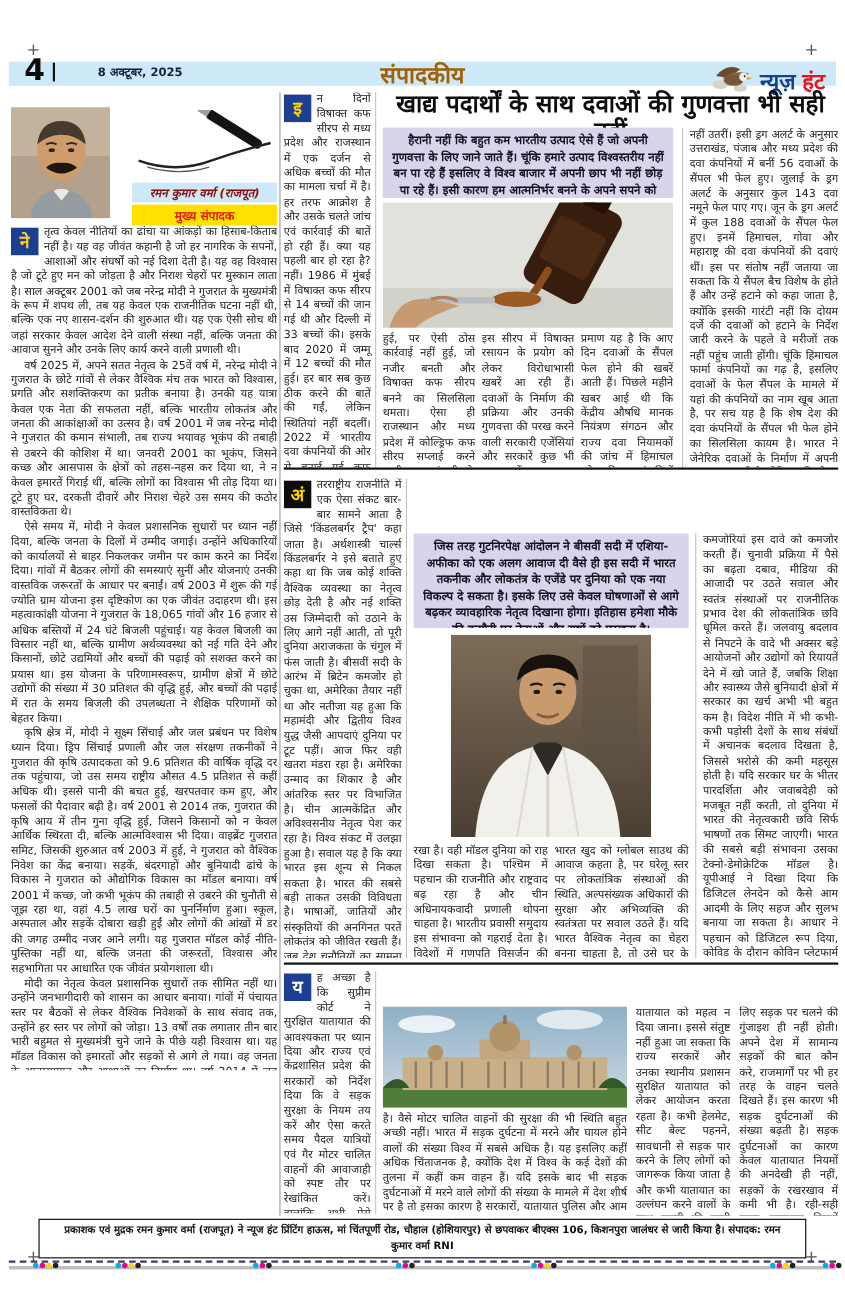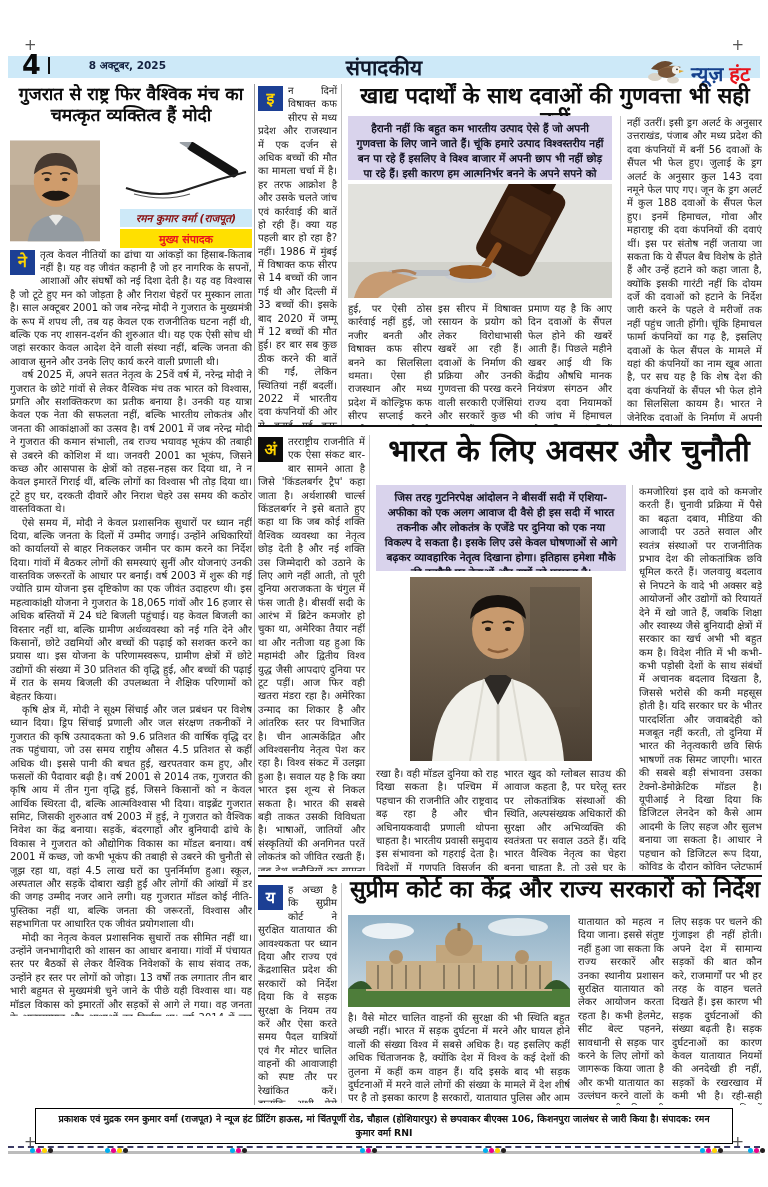--- a/index.html
+++ b/index.html
@@ -7,21 +7,21 @@
   .page { position: relative; width: 768px; height: 1187px; background: #fff; overflow: hidden; color: #1a1a1a; }
 
   .crop { position: absolute; color: #555; font-size: 15px; font-weight: 400; }
 
   
   .hstrip { position: absolute; left: 8px; right: 8px; top: 56px; height: 22px; background: #cde9f8; }
   .numbox { position: absolute; left: 14px; top: -4px; display: flex; align-items: center; gap: 7px; }
   .pgnum { font-size: 27px; font-weight: 900; color: #0b0b0b; line-height: 26px; }
   .numdiv { width: 2px; height: 17px; background: #111; }
   .pgdate { font-size: 10.5px; font-weight: 800; color: #13203f; margin-left: 32px; }
-  .sectitle { position: absolute; left: 50%; top: -3px; transform: translateX(-50%); font-size: 21px; font-weight: 800; color: #0f172a; }
+  .sectitle { position: absolute; left: 50%; top: -3px; transform: translateX(-50%); font-size: 21px; font-weight: 800; color: #a16207; }
   .mast { position: absolute; right: 10px; top: -16px; display: flex; align-items: flex-end; gap: 2px; }
   .mast .t1 { font-size: 20px; font-weight: 800; color: #16418c; }
   .mast .t2 { font-size: 20px; font-weight: 800; color: #e8131b; margin-left: 4px; margin-top: 20px; }
 
   
   .col { font-size: 10px; line-height: 1.34; text-align: justify; overflow: hidden; }
   .col p + p { text-indent: 12px; }
   .dc { float: left; width: 25px; height: 25px; margin: 2px 5px 0 0; display: flex; align-items: center; justify-content: center; font-weight: 800; font-size: 16px; }
   .dc-blue { background: #1c3f94; color: #ffd400; }
   .dc-blue-w { background: #1c3f94; color: #ffffff; }
@@ -108,21 +108,20 @@
         <circle cx="34" cy="14.3" r="0.9" fill="#222"></circle>
       </svg>
       <span class="t1">न्यूज़</span>
       <span class="t2">हंट</span>
     </div>
   </div>
 
   <div class="vrule-main"></div>
 
   <div class="a1">
-    <h1>गुजरात से राष्ट्र फिर वैश्विक मंच का चमत्कृत व्यक्तित्व हैं मोदी</h1>
     <div class="a1row">
       <svg width="102" height="114" viewBox="0 0 102 114">
         <rect width="102" height="114" fill="#b3a18b"></rect>
         <rect y="0" width="102" height="50" fill="#c3b29c"></rect>
         <ellipse cx="52" cy="46" rx="25" ry="29" fill="#cf9c6c"></ellipse>
         <path d="M27 38 Q30 14 52 14 Q74 14 77 38 Q66 28 52 28 Q38 28 27 38 Z" fill="#463930"></path>
         <ellipse cx="42" cy="44" rx="3.2" ry="2" fill="#2b221c"></ellipse>
         <ellipse cx="62" cy="44" rx="3.2" ry="2" fill="#2b221c"></ellipse>
         <path d="M36 38 Q42 35 47 38" stroke="#33281f" stroke-width="2" fill="none"></path>
         <path d="M57 38 Q62 35 68 38" stroke="#33281f" stroke-width="2" fill="none"></path>
@@ -184,21 +183,20 @@
       <div class="col">इस सीरप में विषाक्त रसायन के प्रयोग को लेकर विरोधाभासी खबरें आ रही हैं। दवाओं के निर्माण की प्रक्रिया और उनकी गुणवत्ता की परख करने वाली सरकारी एजेंसियां और सरकारें कुछ भी दावा करें, यह काम सही तरह नहीं होता और इसका</div>
       <div class="col">प्रमाण यह है कि आए दिन दवाओं के सैंपल फेल होने की खबरें आती हैं। पिछले महीने खबर आई थी कि केंद्रीय औषधि मानक नियंत्रण संगठन और राज्य दवा नियामकों की जांच में हिमाचल प्रदेश की दवा कंपनियों की 94 दवाओं के सैंपल फेल हुए। जांच में तीन दवाएं नकली भी निकलीं। केंद्रीय औषधि मानक नियंत्रण संगठन हर माह ड्रग अलर्ट जारी करता है। अगस्त के ड्रग अलर्ट के अनुसार हिमाचल की 31 दवा कंपनियों की 38 दवाएं गुणवत्ता के पैमाने पर खरी</div>
     </div>
     <div class="a2colR col">नहीं उतरीं। इसी ड्रग अलर्ट के अनुसार उत्तराखंड, पंजाब और मध्य प्रदेश की दवा कंपनियों में बनीं 56 दवाओं के सैंपल भी फेल हुए। जुलाई के ड्रग अलर्ट के अनुसार कुल 143 दवा नमूने फेल पाए गए। जून के ड्रग अलर्ट में कुल 188 दवाओं के सैंपल फेल हुए। इनमें हिमाचल, गोवा और महाराष्ट्र की दवा कंपनियों की दवाएं थीं। इस पर संतोष नहीं जताया जा सकता कि ये सैंपल बैच विशेष के होते हैं और उन्हें हटाने को कहा जाता है, क्योंकि इसकी गारंटी नहीं कि दोयम दर्जे की दवाओं को हटाने के निर्देश जारी करने के पहले वे मरीजों तक नहीं पहुंच जाती होंगी। चूंकि हिमाचल फार्मा कंपनियों का गढ़ है, इसलिए दवाओं के फेल सैंपल के मामले में यहां की कंपनियों का नाम खूब आता है, पर सच यह है कि शेष देश की दवा कंपनियों के सैंपल भी फेल होने का सिलसिला कायम है। भारत ने जेनेरिक दवाओं के निर्माण में अपनी पहचान बना ली है, लेकिन यदि दोयम दर्जे की दवाएं बनती रहीं तो यह पहचान खतरे में पड़ सकती है। क्या हम केवल दवाओं की गुणवत्ता ही बनाए रख पाने में नाकाम हैं? नहीं।</div>
   </div>
 
   <div class="a3">
     <div class="a3col1 col">
       <span class="dc dc-black">अं</span><span>तरराष्ट्रीय राजनीति में एक ऐसा संकट बार-बार सामने आता है जिसे 'किंडलबर्गर ट्रैप' कहा जाता है। अर्थशास्त्री चार्ल्स किंडलबर्गर ने इसे बताते हुए कहा था कि जब कोई शक्ति वैश्विक व्यवस्था का नेतृत्व छोड़ देती है और नई शक्ति उस जिम्मेदारी को उठाने के लिए आगे नहीं आती, तो पूरी दुनिया अराजकता के चंगुल में फंस जाती है। बीसवीं सदी के आरंभ में ब्रिटेन कमजोर हो चुका था, अमेरिका तैयार नहीं था और नतीजा यह हुआ कि महामंदी और द्वितीय विश्व युद्ध जैसी आपदाएं दुनिया पर टूट पड़ीं। आज फिर वही खतरा मंडरा रहा है। अमेरिका उन्माद का शिकार है और आंतरिक स्तर पर विभाजित है। चीन आत्मकेंद्रित और अविश्वसनीय नेतृत्व पेश कर रहा है। विश्व संकट में उलझा हुआ है। सवाल यह है कि क्या भारत इस शून्य से निकल सकता है। भारत की सबसे बड़ी ताकत उसकी विविधता है। भाषाओं, जातियों और संस्कृतियों की अनगिनत परतें लोकतंत्र को जीवित रखती हैं। जब देश चुनौतियों का सामना कर रहा है, तब भारत की युवा स्थिति उसे भविष्य की सबसे बड़ी ताकत बना सकती है। यह युवा शक्ति केवल श्रम नहीं है। यह विचार, नवाचार और डिजिटल ऊर्जा का स्रोत है। हालांकि यही युवा पीढ़ी अवसरों की कमी और तात्कालिक प्रसिद्धि के दबाव में उलझकर अपनी दिशा खो सकती है। यदि इस शक्ति को जिम्मेदारी की ओर मोड़ा जाए तो भारत न केवल खुद को, बल्कि पूरी दुनिया को राह दिखा सकता है।</span>
     </div>
-    <div class="a3head headline">भारत के लिए अवसर और चुनौती</div>
     <div class="a3intro introbox">जिस तरह गुटनिरपेक्ष आंदोलन ने बीसवीं सदी में एशिया-अफीका को एक अलग आवाज दी वैसे ही इस सदी में भारत तकनीक और लोकतंत्र के एजेंडे पर दुनिया को एक नया विकल्प दे सकता है। इसके लिए उसे केवल घोषणाओं से आगे बढ़कर व्यावहारिक नेतृत्व दिखाना होगा। इतिहास हमेशा मौके की कसौटी पर नेताओं और राष्ट्रों को परखता है।</div>
     <div class="a3img">
       <svg width="182" height="184" viewBox="0 0 182 184">
         <defs>
           <linearGradient id="bg3" x1="0" y1="0" x2="0" y2="1">
             <stop offset="0" stop-color="#7d6c57"></stop>
               <stop offset="1" stop-color="#4a3f33"></stop>
           </linearGradient>
         </defs>
         <rect width="182" height="184" fill="url(#bg3)"></rect>
@@ -219,21 +217,20 @@
       <div class="col">रखा है। वही मॉडल दुनिया को राह दिखा सकता है। पश्चिम में पहचान की राजनीति और राष्ट्रवाद बढ़ रहा है और चीन अधिनायकवादी प्रणाली थोपना चाहता है। भारतीय प्रवासी समुदाय इस संभावना को गहराई देता है। विदेशों में गणपति विसर्जन की तस्वीरें भारत की साफ्ट पावर बढ़ाती हैं, जो उसे दूसरों से अलग करती हैं। फिर भी भारत के सामने सबसे बड़ी कसौटी लोकतांत्रिक विरोधाभास की है।</div>
       <div class="col">भारत खुद को ग्लोबल साउथ की आवाज कहता है, पर घरेलू स्तर पर लोकतांत्रिक संस्थाओं की स्थिति, अल्पसंख्यक अधिकारों की सुरक्षा और अभिव्यक्ति की स्वतंत्रता पर सवाल उठते हैं। यदि भारत वैश्विक नेतृत्व का चेहरा बनना चाहता है, तो उसे घर के भीतर लोकतंत्र को मजबूत करना ही होगा। भरोसेमंद नेतृत्व के बिना आर्थिक विकास पर्याप्त नहीं होता। विश्वास, पारदर्शिता और नियम आधारित व्यवस्था ही दुनिया को अराजकता से बचा सकते हैं। भारत की मौजूदा सरकार ने अंतरराष्ट्रीय मंचों पर कई बड़े दावे किए हैं जैसे जी-20 की अध्यक्षता और 'विश्वगुरु' बनने का सपना, लेकिन देश के भीतर कई</div>
     </div>
     <div class="a3colR col">कमजोरियां इस दावे को कमजोर करती हैं। चुनावी प्रक्रिया में पैसे का बढ़ता दबाव, मीडिया की आजादी पर उठते सवाल और स्वतंत्र संस्थाओं पर राजनीतिक प्रभाव देश की लोकतांत्रिक छवि धूमिल करते हैं। जलवायु बदलाव से निपटने के वादे भी अक्सर बड़े आयोजनों और उद्योगों को रियायतें देने में खो जाते हैं, जबकि शिक्षा और स्वास्थ्य जैसे बुनियादी क्षेत्रों में सरकार का खर्च अभी भी बहुत कम है। विदेश नीति में भी कभी-कभी पड़ोसी देशों के साथ संबंधों में अचानक बदलाव दिखता है, जिससे भरोसे की कमी महसूस होती है। यदि सरकार घर के भीतर पारदर्शिता और जवाबदेही को मजबूत नहीं करती, तो दुनिया में भारत की नेतृत्वकारी छवि सिर्फ भाषणों तक सिमट जाएगी। भारत की सबसे बड़ी संभावना उसका टेक्नो-डेमोक्रेटिक मॉडल है। यूपीआई ने दिखा दिया कि डिजिटल लेनदेन को कैसे आम आदमी के लिए सहज और सुलभ बनाया जा सकता है। आधार ने पहचान को डिजिटल रूप दिया, कोविड के दौरान कोविन प्लेटफार्म ने यह सिद्ध कर दिया कि स्वास्थ्य प्रबंधन में तकनीक का उपयोग पारदर्शी और बुद्धिमत्ता से किया जा सकता है। यह सब केवल तकनीकी उपलब्धियां नहीं थीं, यह उस सोच का परिचय थी, जिसमें तकनीक को सिर्फ मुनाफे के लिए नहीं, बल्कि सार्वजनिक हित के लिए इस्तेमाल किया गया। यदि भारत यही मॉडल दुनिया को दे, तो यह चीन के तकनीकी अधिनायकवाद और पश्चिम के लाभ केंद्रित पूंजीवाद के बीच एक नया संतुलित विकल्प पेश कर सकता है।</div>
   </div>
 
   <div class="a4">
     <div class="a4col1 col">
       <span class="dc dc-blue-w">य</span><span>ह अच्छा है कि सुप्रीम कोर्ट ने सुरक्षित यातायात की आवश्यकता पर ध्यान दिया और राज्य एवं केंद्रशासित प्रदेश की सरकारों को निर्देश दिया कि वे सड़क सुरक्षा के नियम तय करें और ऐसा करते समय पैदल यात्रियों एवं गैर मोटर चालित वाहनों की आवाजाही को स्पष्ट तौर पर रेखांकित करें। हालांकि अभी ऐसे नियम हैं तो, लेकिन पैदल यात्रियों और गैर मशीनी वाहनों की सुरक्षा और सुविधा प्राथमिकता से बाहर हैं। सरकारों को सबकी सुरक्षा और सुविधा को प्राथमिकता इसलिए देनी होगी, क्योंकि असुरक्षित यातायात के चलते हर वर्ष जो लाखों लोग जान गंवाते और गंभीर रूप से घायल होते हैं, उनमें एक बड़ी संख्या पैदल यात्रियों और गैर मोटर चालित वाहन चालकों या उनमें बैठे लोगों की होती</span>
     </div>
-    <div class="a4head headline">सुप्रीम कोर्ट का केंद्र और राज्य सरकारों को निर्देश</div>
     <div class="a4img">
       <svg width="222" height="92" viewBox="0 0 222 92">
         <defs>
           <linearGradient id="sky4" x1="0" y1="0" x2="0" y2="1">
             <stop offset="0" stop-color="#8fb0c6"></stop>
               <stop offset="1" stop-color="#cddbe3"></stop>
           </linearGradient>
         </defs>
         <rect width="222" height="92" fill="url(#sky4)"></rect>
         <ellipse cx="40" cy="16" rx="26" ry="8" fill="#ffffff" opacity="0.8"></ellipse>

